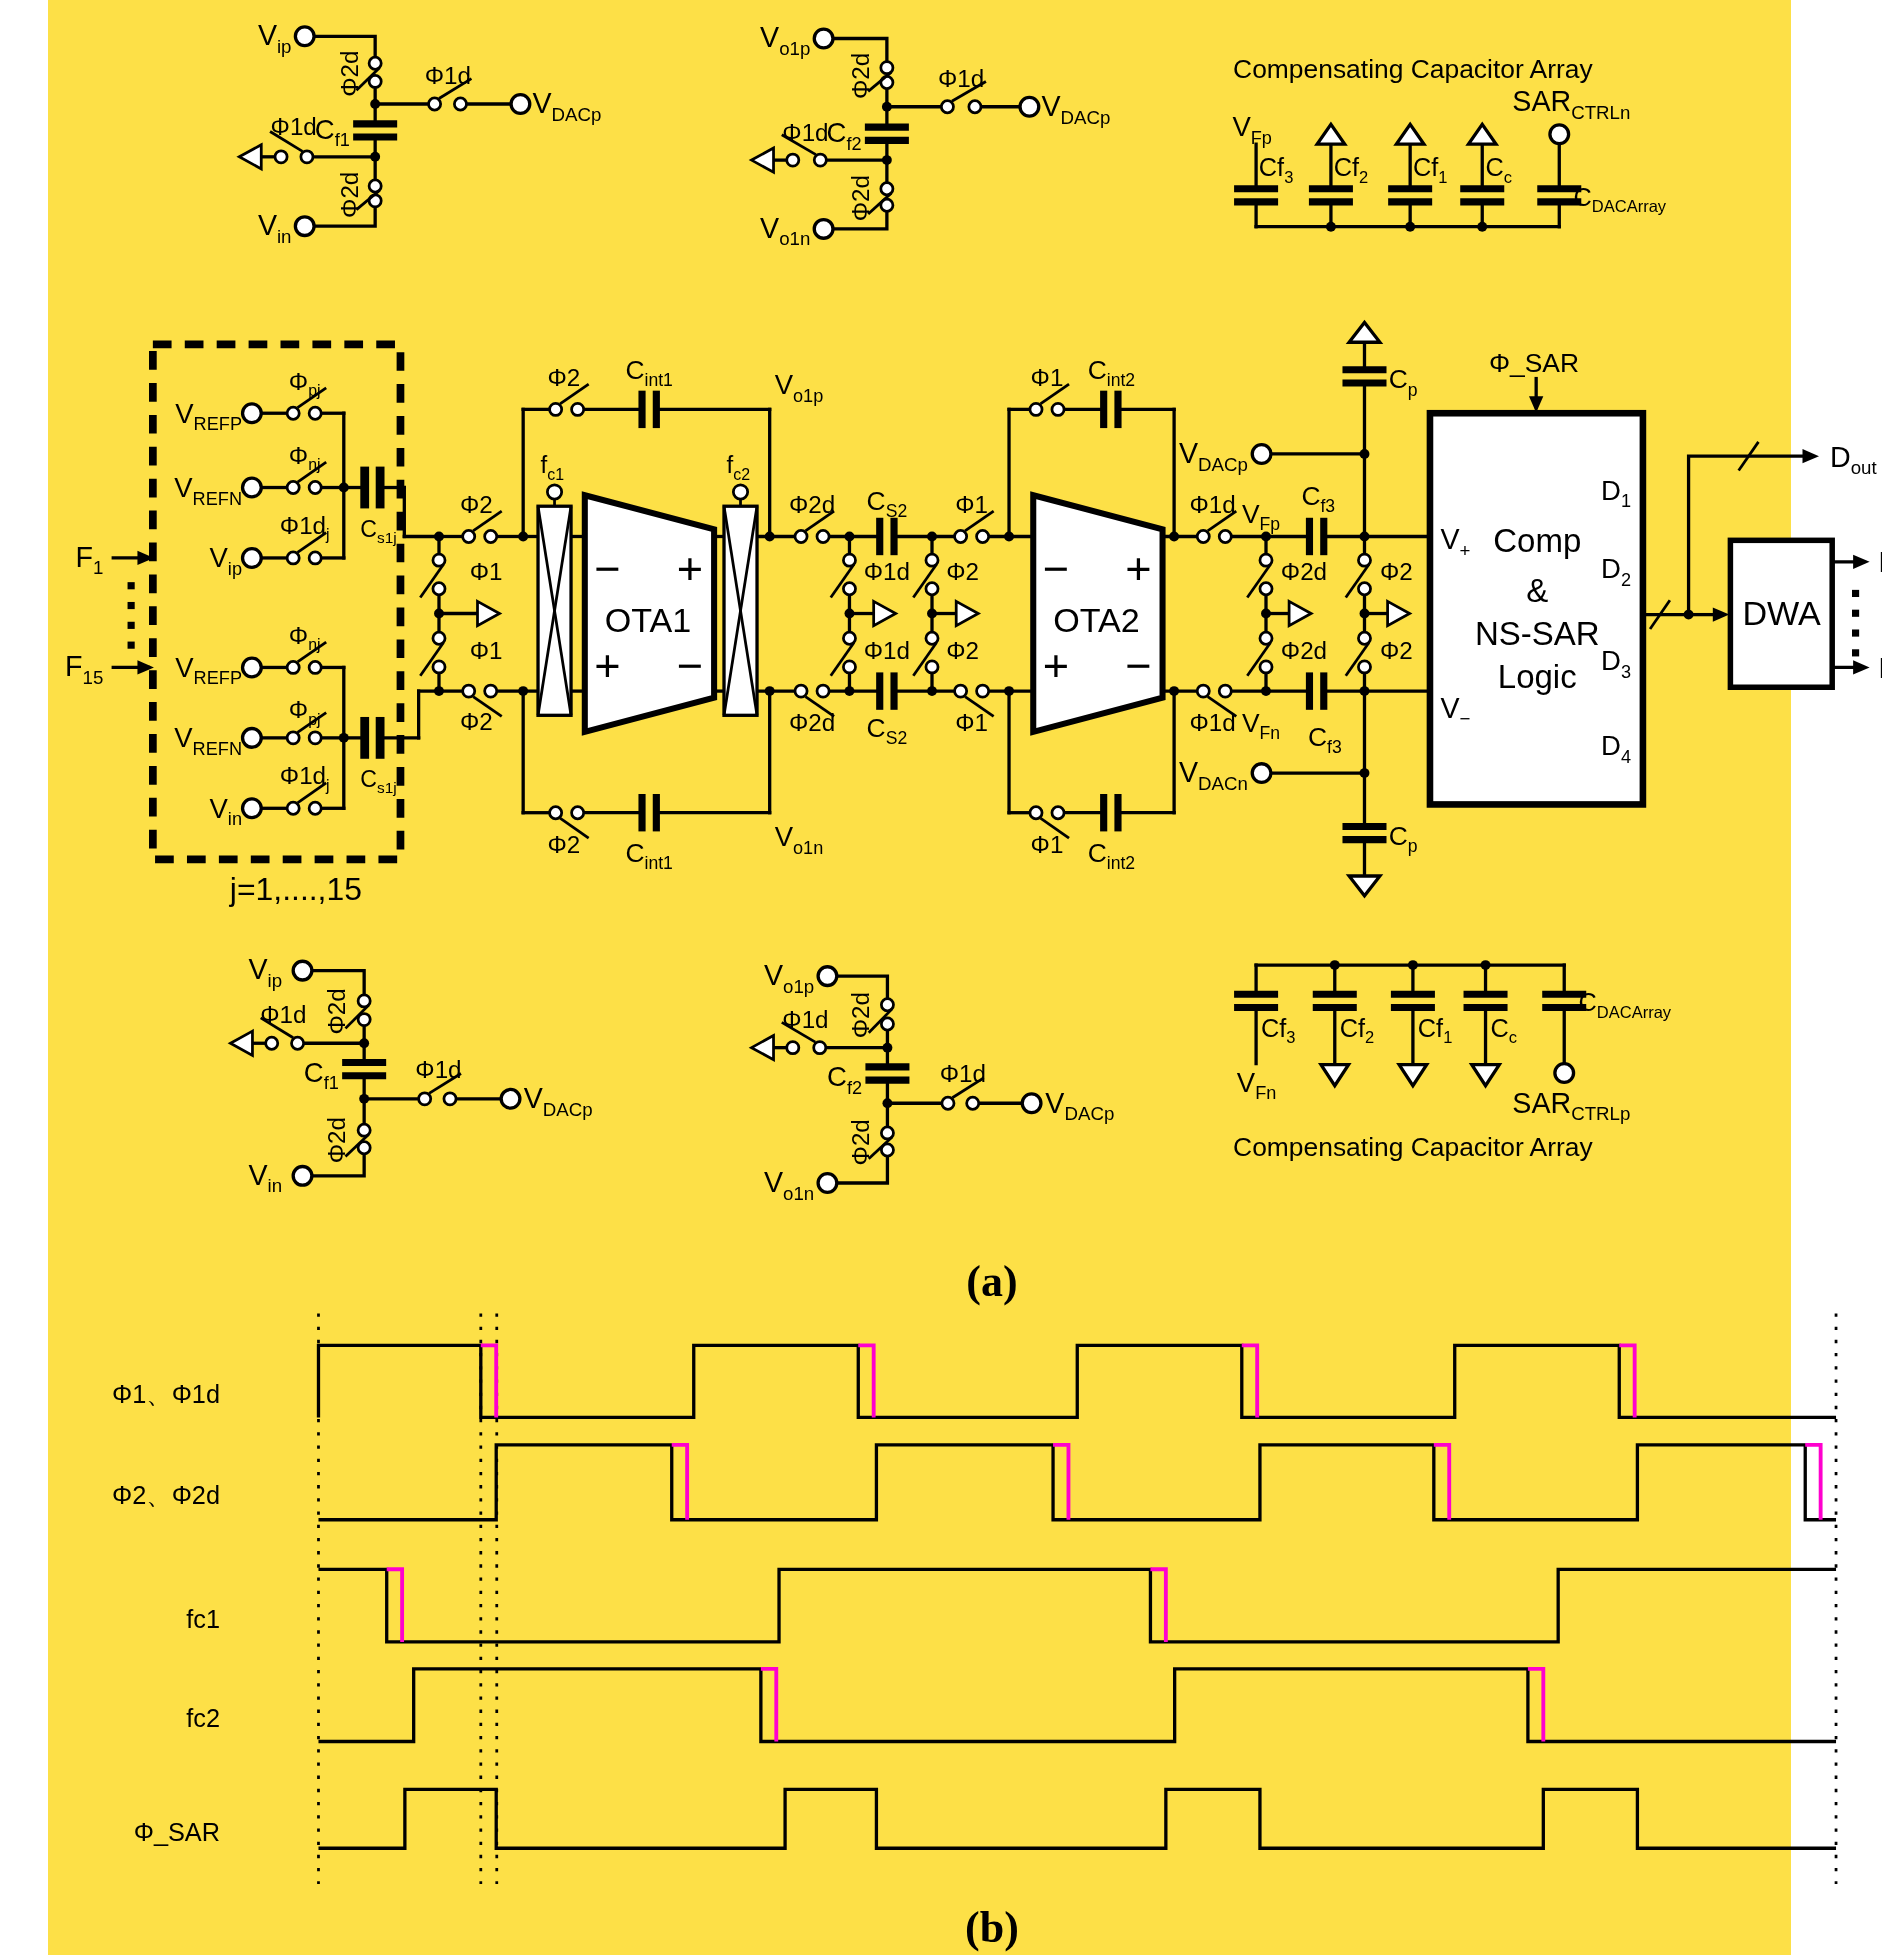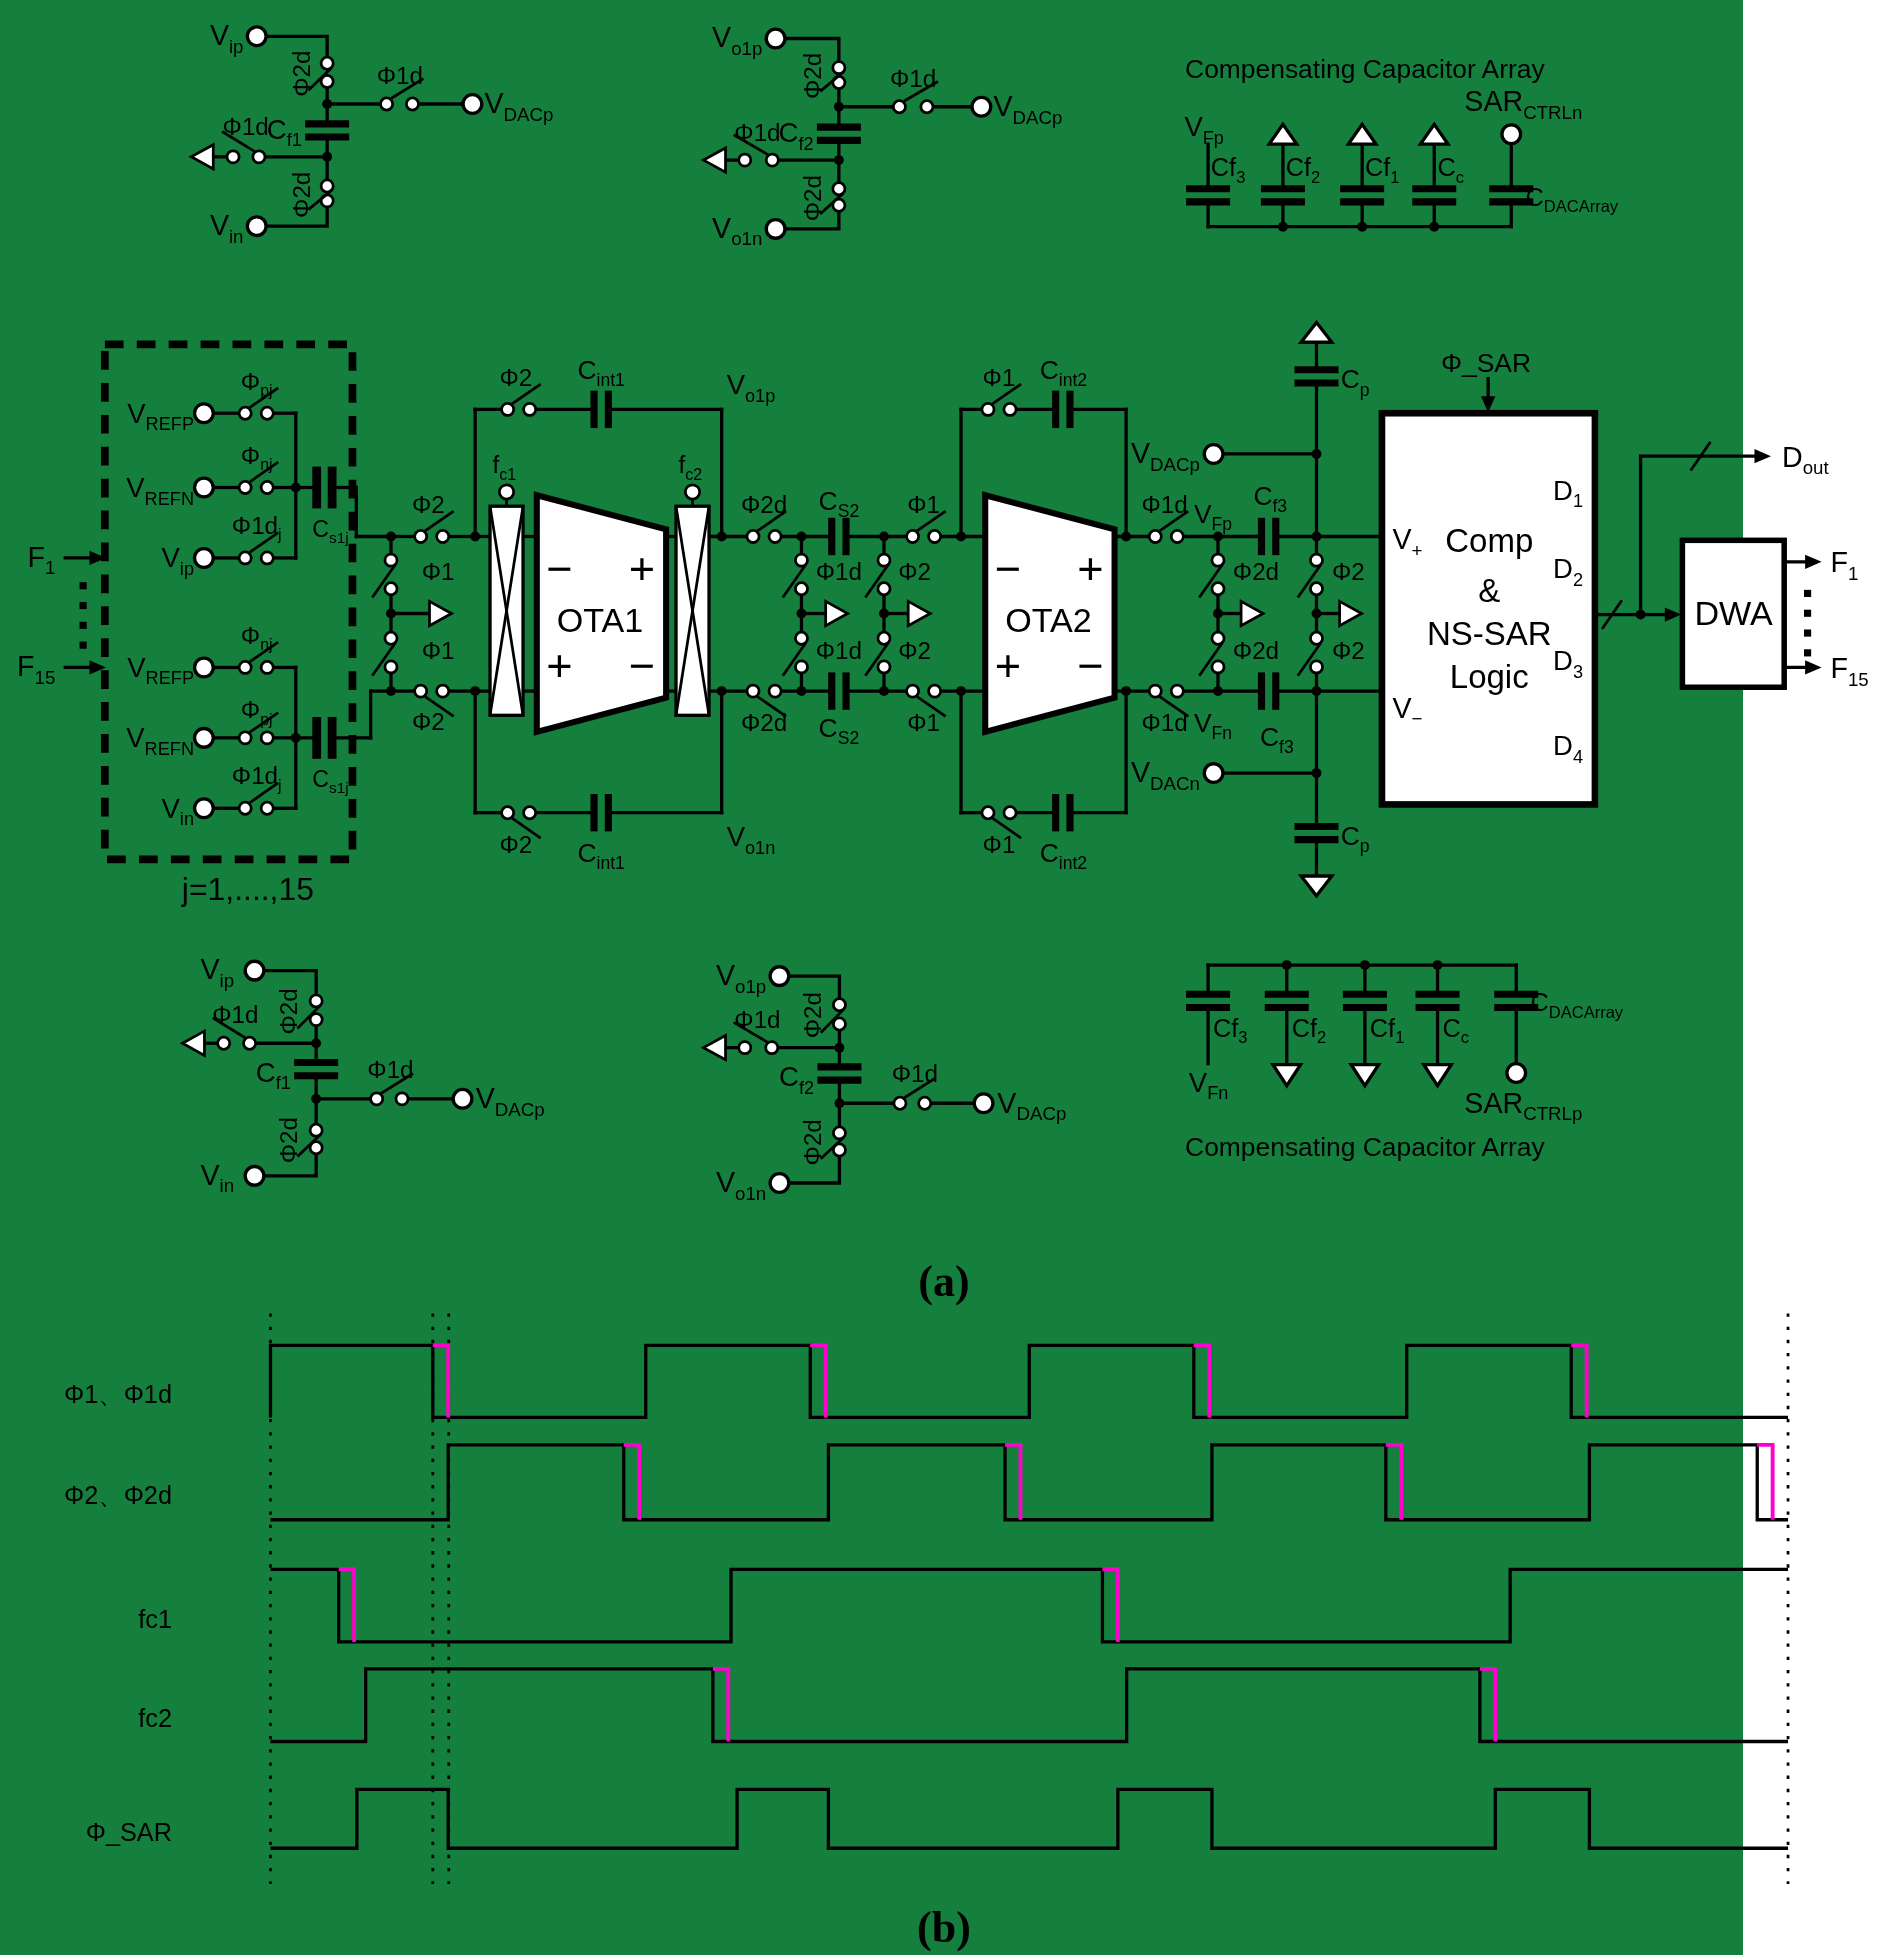--- a/index.html
+++ b/index.html
@@ -1,16 +1,16 @@
 <!DOCTYPE html>
 <html style="font-size:8.8px"><head>
 <meta charset="utf-8">
 <style>
   html,body{margin:0;padding:0;background:#fff;}
-  .page{width:1743px;height:1955px;background:#15803d;position:relative;}
+  .page{width:1743px;height:1955px;background:#fde047;position:relative;margin-left:48px;}
   svg{display:block;}
   text{font-family:"Liberation Sans",sans-serif;fill:#000;}
   .serif{font-family:"Liberation Serif",serif;font-weight:bold;}
   .w{fill:none;stroke:#000;stroke-width:6;stroke-linecap:square;}
   .plate{stroke:#000;stroke-linecap:butt;}
   .tw{fill:none;stroke:#000;stroke-width:6;stroke-linejoin:miter;}
   .tm{fill:none;stroke-width:7;}
   .guide{stroke:#000;stroke-width:5;stroke-dasharray:6 18;fill:none;}
 </style>
 </head>

